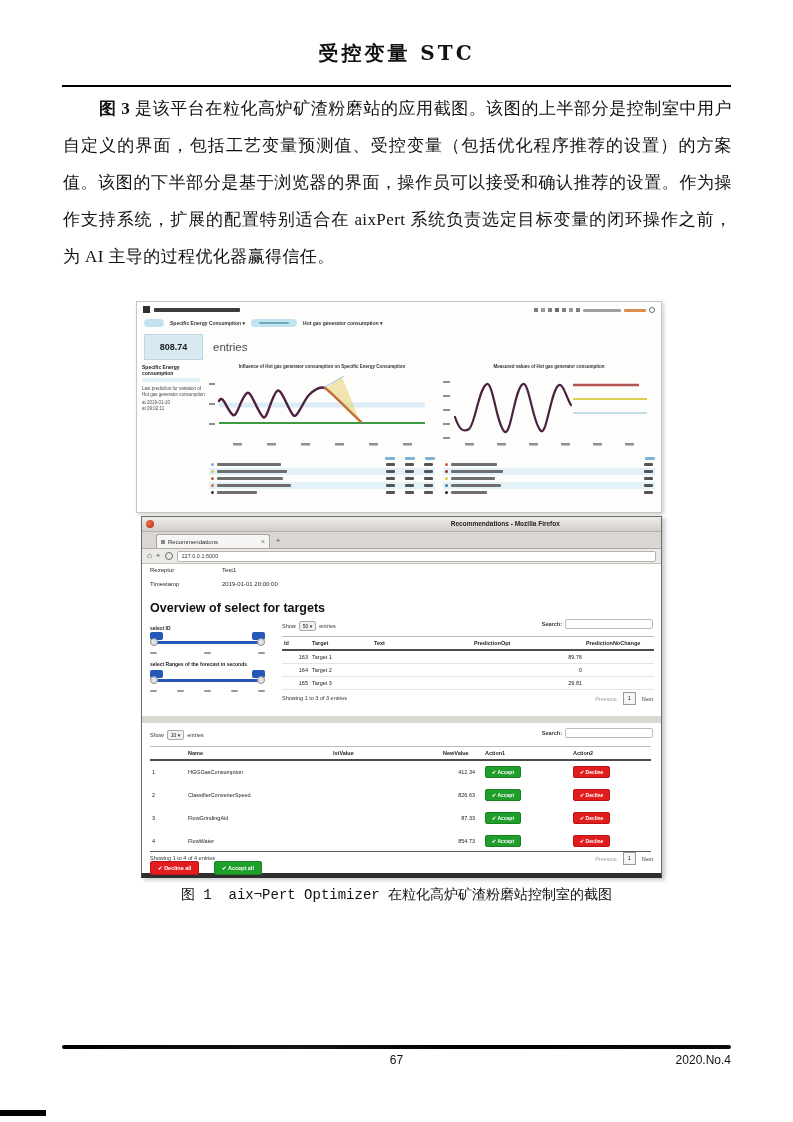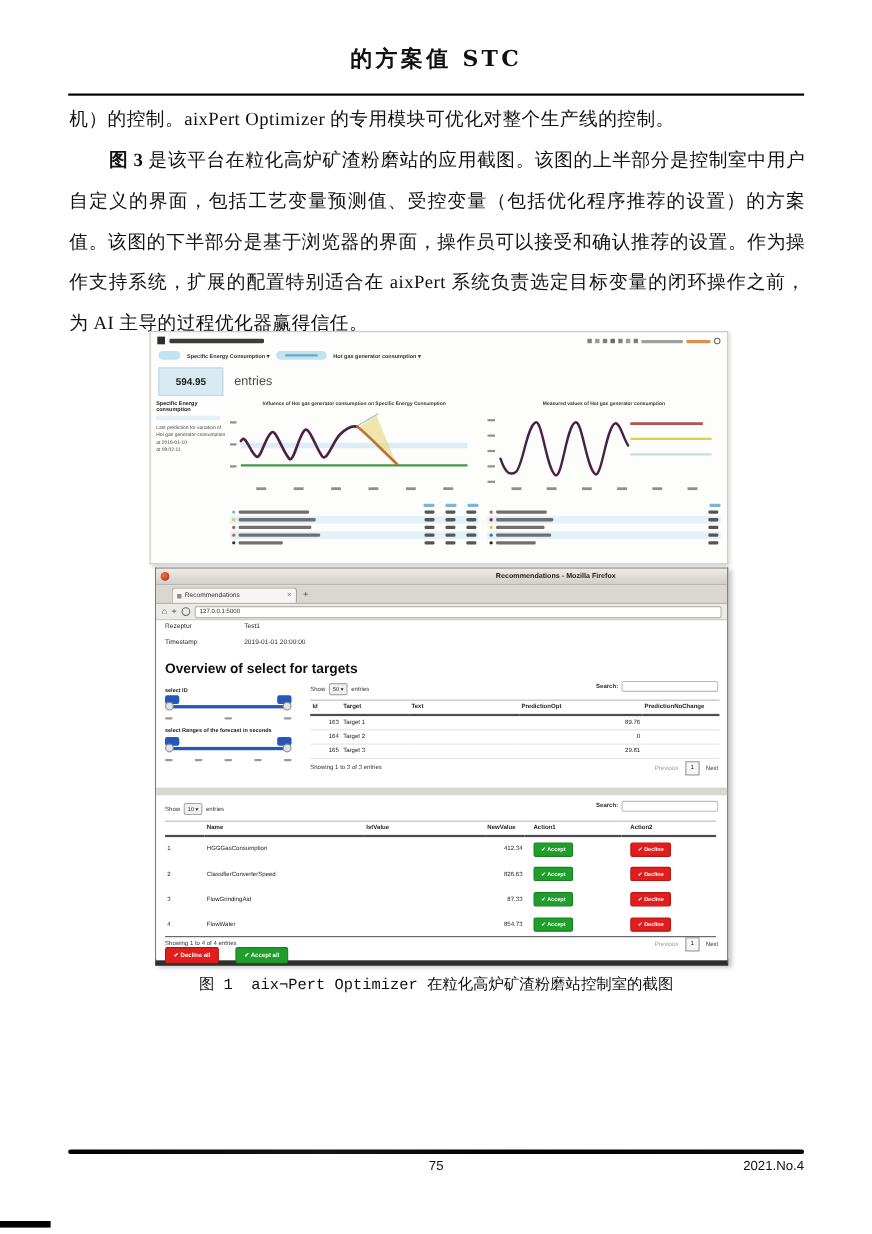--- a/index.html
+++ b/index.html
@@ -106,25 +106,24 @@
   .btn-accept{background:#1f9e2c;border:1px solid #17821f;font-size:5px;padding:2px 6px;}
   .btn-decline{background:#e11d1d;border:1px solid #bb1414;font-size:5px;padding:2px 6px;}
   .btn-all{font-size:5.5px;padding:3px 7px;position:absolute;}
   .tbl-bottom{position:absolute;height:0;border-top:1.5px solid #5a5a5a;}
 </style>
 </head>
 <body>
 
 <div>
 
-  <div class="abs hdr-title">的方案值 STC</div>
+  <div class="abs hdr-title">受控变量 STC</div>
   <div class="abs hdr-rule"></div>
 
   <div class="abs body-text">
-    <p class="p1">机）的控制。aixPert Optimizer 的专用模块可优化对整个生产线的控制。</p>
     <p class="p2"><b>图 3</b><span> 是该平台在粒化高炉矿渣粉磨站的应用截图。该图的上半部分是控制室中用户自定义的界面，包括工艺变量预测值、受控变量（包括优化程序推荐的设置）的方案值。该图的下半部分是基于浏览器的界面，操作员可以接受和确认推荐的设置。作为操作支持系统，扩展的配置特别适合在 aixPert 系统负责选定目标变量的闭环操作之前，为 AI 主导的过程优化器赢得信任。</span></p>
   </div>
 
   <div class="abs dashboard">
     <div class="abs db-topbar">
       <span class="db-logo"></span>
       <span class="bar" style="width:86px;height:4px;background:#3c3c3c;"></span>
     </div>
     <div class="abs db-icons">
       <span class="ticon"></span>
@@ -139,21 +138,21 @@
       <span class="reload" style="width:4px;height:4px;"></span>
     </div>
     <div class="abs db-pills">
       <span class="pill" style="width:20px;"></span>
       <span class="pill-label">Specific Energy Consumption ▾</span>
       <span class="pill" style="width:46px;">
           <span class="bar" style="width:30px;height:2.5px;background:#6fa5bd"></span>
         </span>
       <span class="pill-label">Hot gas generator consumption ▾</span>
     </div>
-    <div class="abs kpi">594.95</div>
+    <div class="abs kpi">808.74</div>
     <div class="abs brand">entries</div>
 
     <div class="abs db-left">
       <div class="t">Specific Energy consumption</div>
       <div class="sel"></div>
       <div class="s">Last prediction for variation of</div>
       <div class="s">Hot gas generator consumption</div>
       <div class="s2">at 2019-01-10</div>
       <div class="s">at 09:02:11</div>
     </div>
@@ -482,16 +481,16 @@
         <span class="pg-next">Next</span>
       </div>
 
       <span class="btn btn-decline btn-all" style="top:297px;left:8px;">✔ Decline all</span>
       <span class="btn btn-accept btn-all" style="top:297px;left:72px;">✔ Accept all</span>
     </div>
   </div>
 
   <div class="abs fig-caption">图 1  aix¬Pert Optimizer 在粒化高炉矿渣粉磨站控制室的截图</div>
   <div class="abs foot-rule"></div>
-  <div class="abs foot-page">75</div>
-  <div class="abs foot-issue">2021.No.4</div>
+  <div class="abs foot-page">67</div>
+  <div class="abs foot-issue">2020.No.4</div>
   <div class="abs corner-mark"></div>
 </div>
 
 </body></html>

